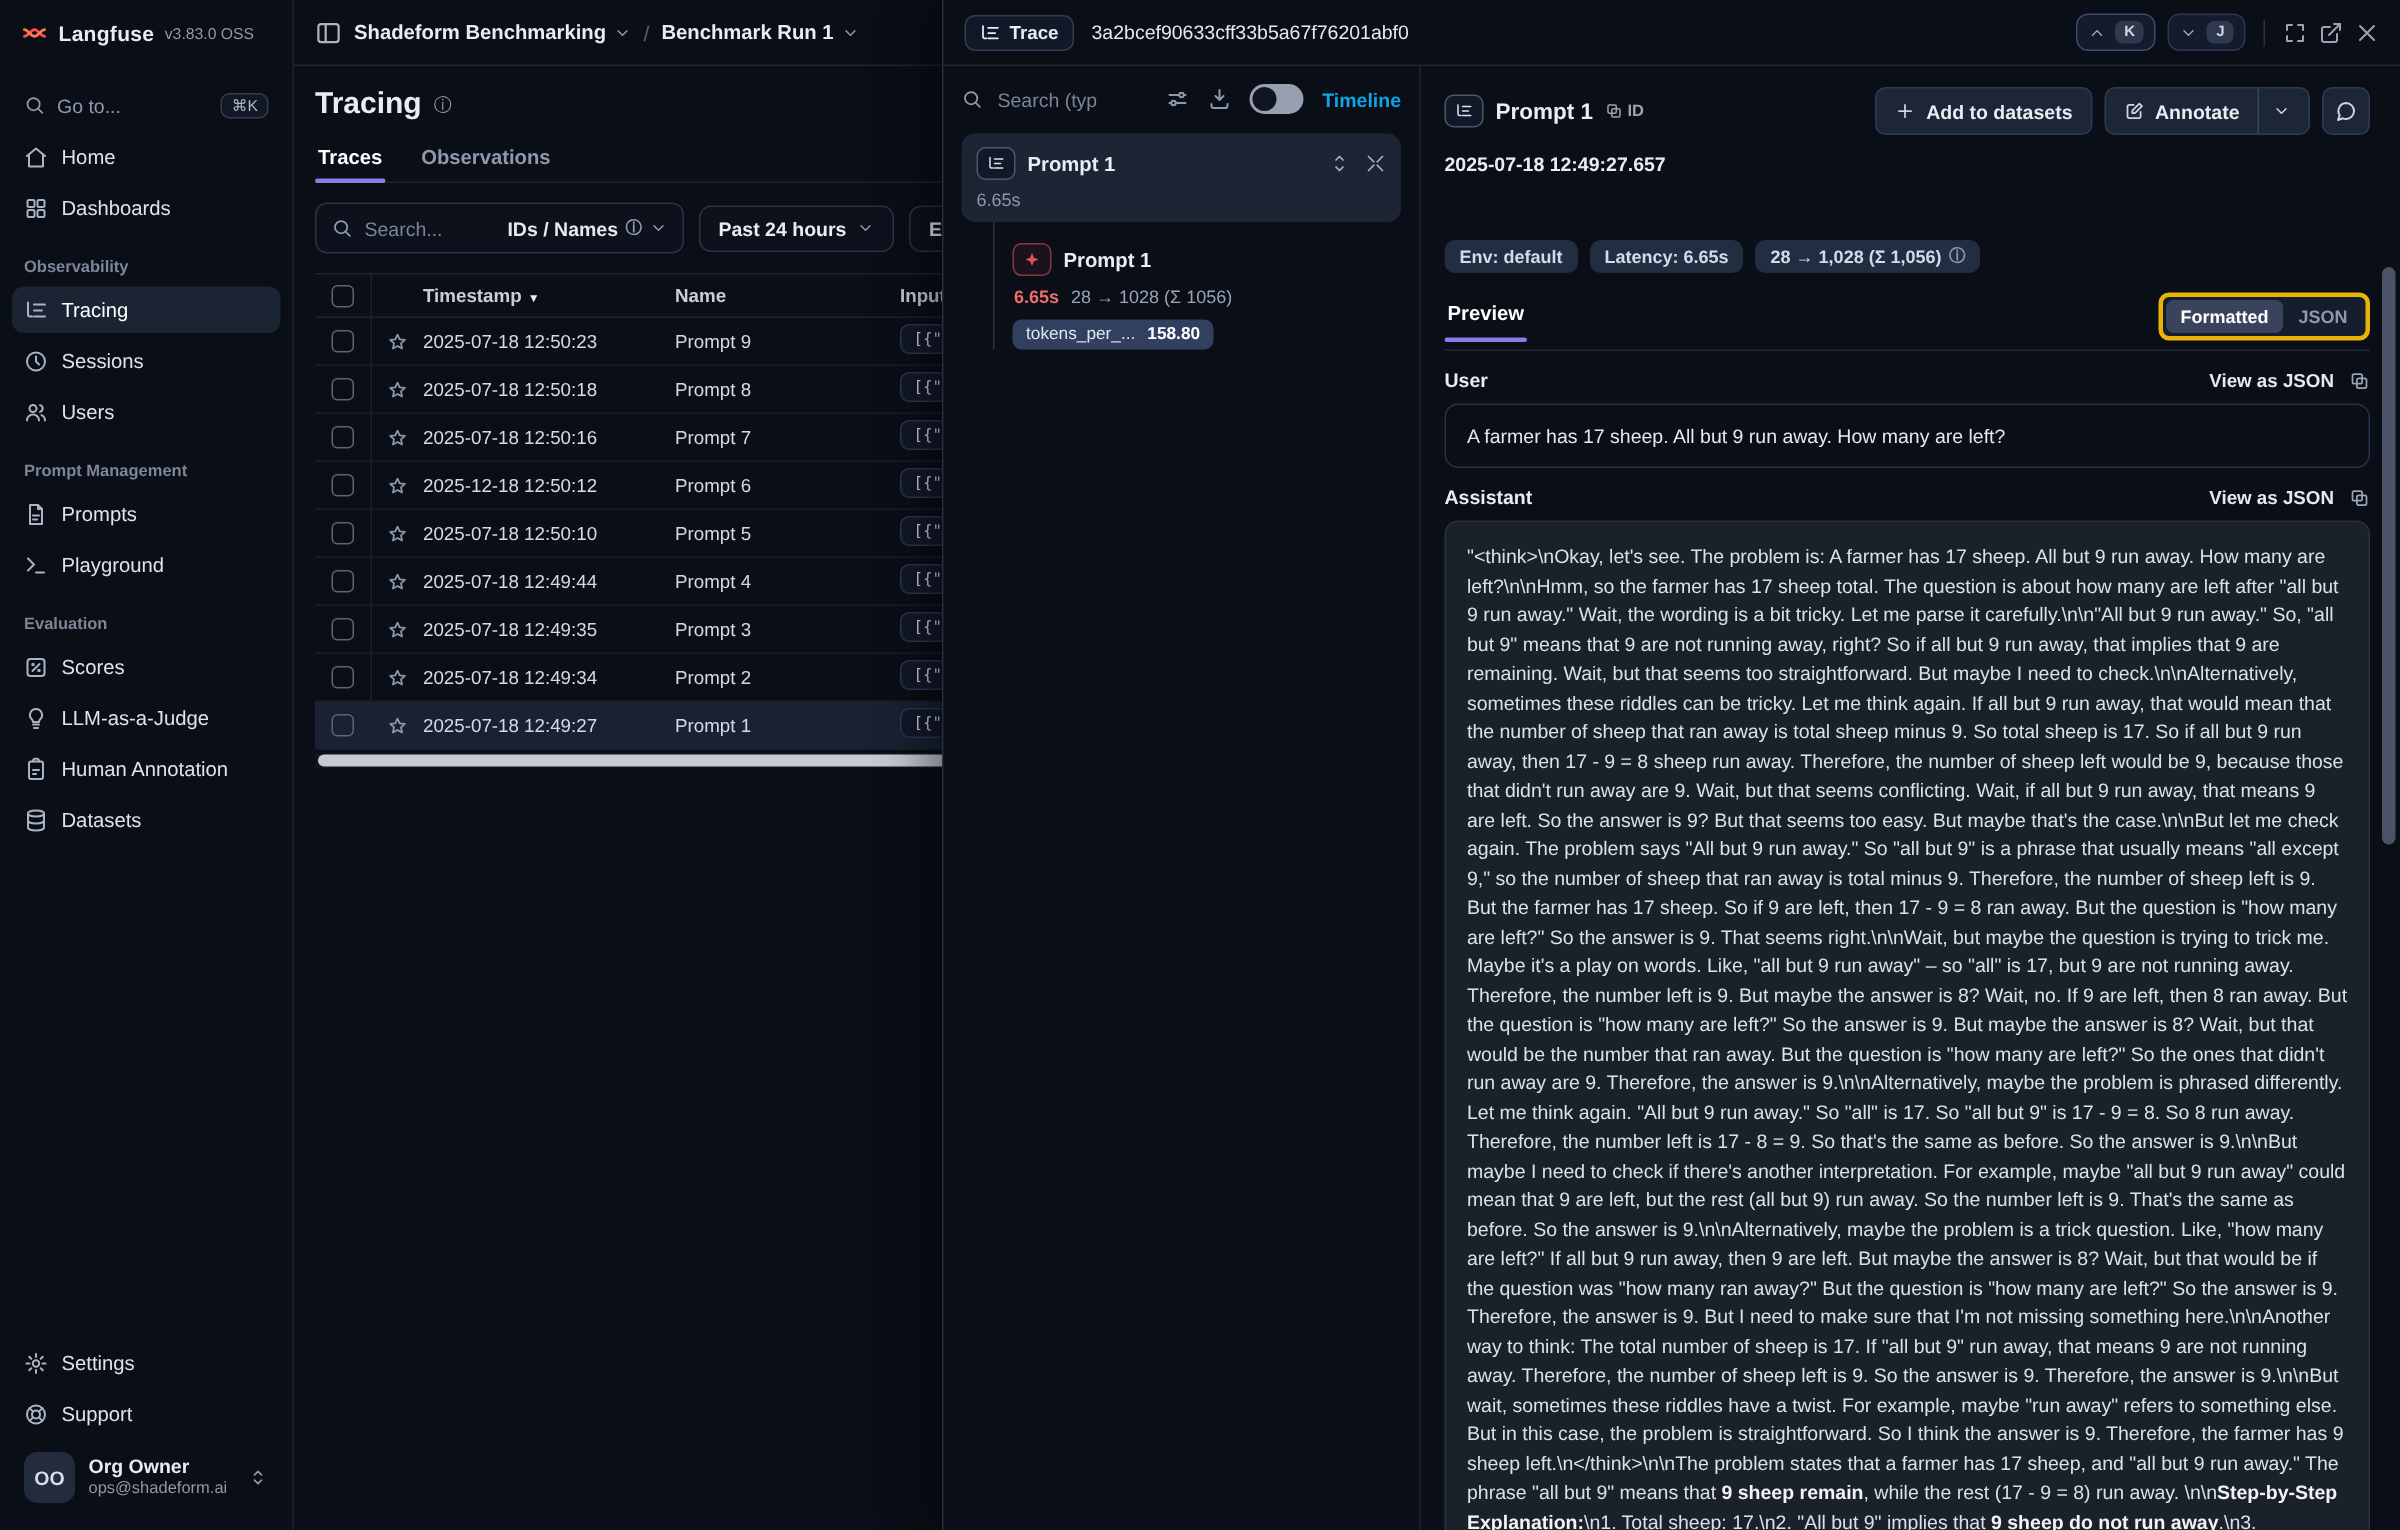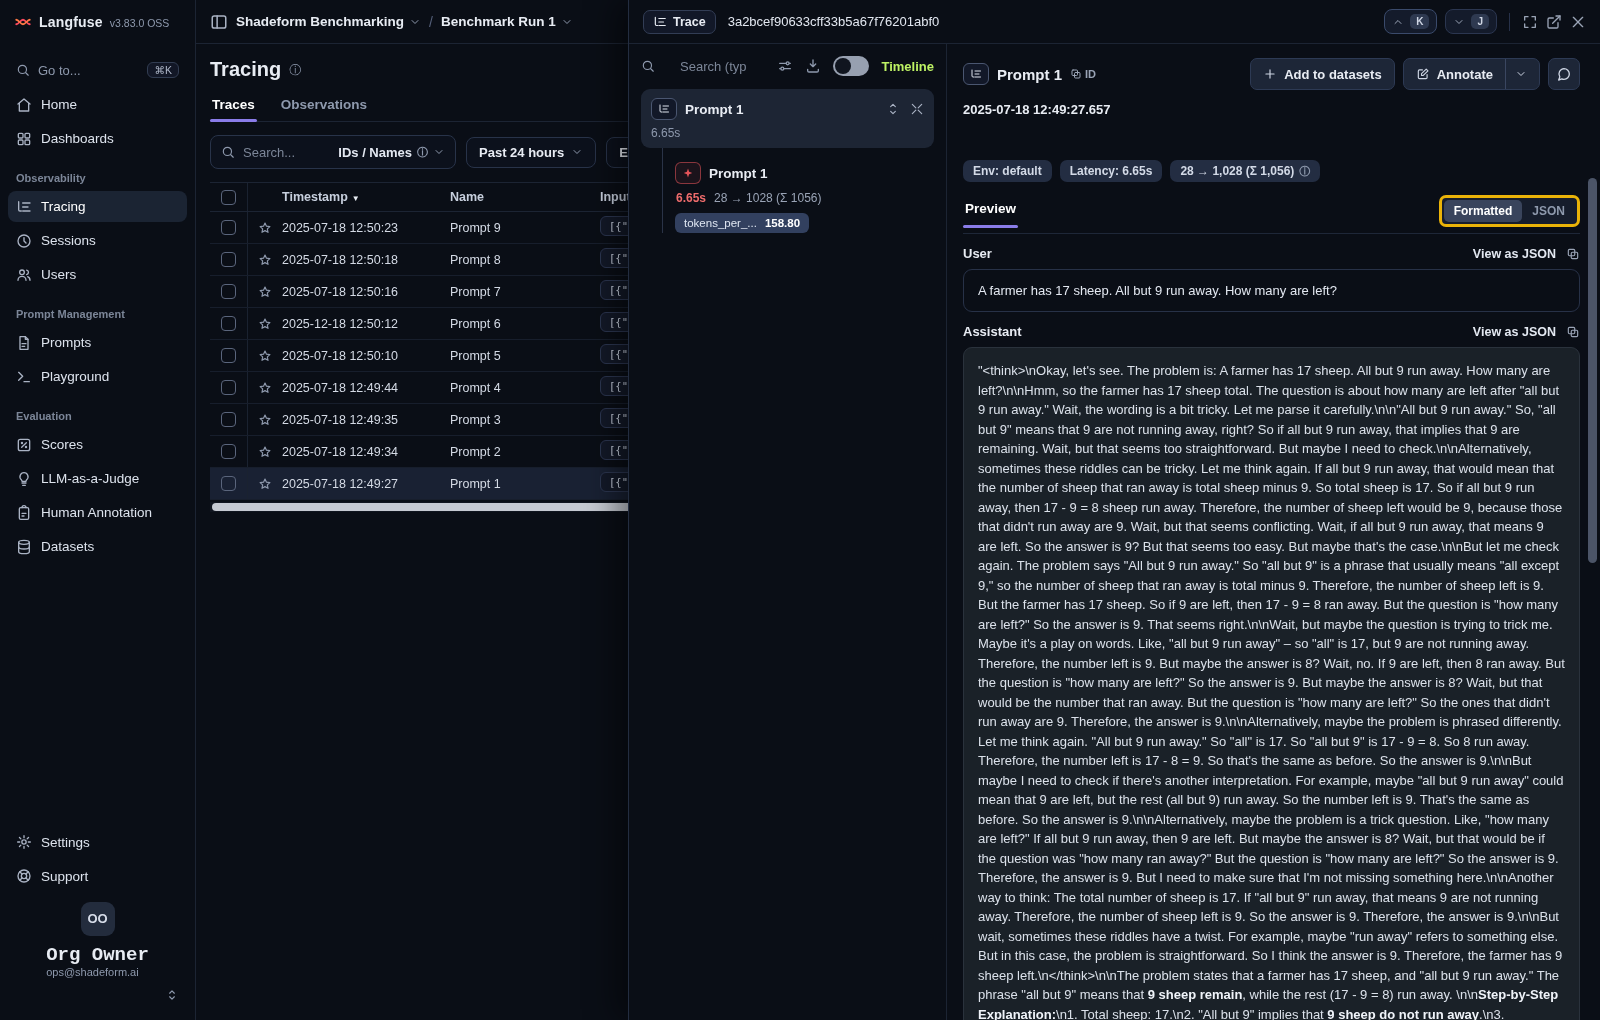--- a/index.html
+++ b/index.html
@@ -19,25 +19,25 @@
   .goto { display:flex; align-items:center; gap:8px; height:32px; padding:0 8px;
     color:#8e99ad; font-size:13px; border-radius:8px; cursor:pointer; }
   .kbd { margin-left:auto; border:1px solid #323d52; border-radius:6px; padding:1px 6px;
     font-size:10.5px; color:#aeb7c8; background:#121726; }
   .nav-item { display:flex; align-items:center; gap:9px; height:31px; padding:0 8px;
     font-size:13.5px; color:#dde3ed; border-radius:8px; cursor:pointer; margin-top:3px; }
   .nav-item .ic { color:#aab3c4; }
   .nav-item.active { background:#1b2433; color:#fff; }
   .sec-label { font-size:11px; font-weight:bold; color:#7c8698; margin:18px 0 4px 8px; }
   .side-spacer { flex:1; }
-  .user-row { display:flex; align-items:center; gap:9px; padding:8px; margin:2px 0 10px 0; border-radius:10px; cursor:pointer;flex-direction:column; }
+  .user-row { display:flex; align-items:center; gap:9px; padding:8px; margin:2px 0 10px 0; border-radius:10px; cursor:pointer; }
   .avatar { width:34px; height:34px; border-radius:9px; background:#232c3d; color:#d7dde9;
     display:flex; align-items:center; justify-content:center; font-size:13px; font-weight:bold; flex:none; }
   .user-meta { line-height:1.15; min-width:0; }
-  .user-name { font-size:19px; font-weight:bold;font-family:Liberation Mono, monospace; }
+  .user-name { font-size:13px; font-weight:bold; }
   .user-email { font-size:11px; color:#8e99ad; white-space:nowrap; }
   .user-caret { margin-left:auto; color:#8e99ad; }
 
   
   .main { position:absolute; left:196px; top:0; right:0; bottom:0; z-index:1; }
   .main-topbar { height:44px; border-bottom:1px solid #1c2433; display:flex; align-items:center;
     gap:8px; padding:0 14px; }
   .crumb { display:flex; align-items:center; gap:5px; font-size:13.5px; font-weight:bold; cursor:pointer; }
   .crumb .ic { color:#8e99ad; }
   .crumb-slash { color:#55607a; font-size:14px; }
@@ -86,25 +86,25 @@
   .navbtn { display:flex; align-items:center; gap:6px; background:#141b2b; border:1px solid #2b3650;
     border-radius:8px; padding:4px 7px; cursor:pointer; color:#9aa4b6; }
   .key { background:#2e3950; color:#cfd6e4; border-radius:5px; font-size:10px; font-weight:bold; padding:2px 6px; }
   .vdiv { width:1px; height:18px; background:#273149; margin:0 4px; }
   .hicon { cursor:pointer; display:flex; }
 
   
   .tree-panel { position:absolute; left:0; top:44px; bottom:0; width:318px; border-right:1px solid #1c2433;
     padding:12px 12px 0 12px; }
   .tree-tools { display:flex; align-items:center; gap:12px; color:#8e99ad; }
-  .tree-search { display:flex; gap:25px; flex:1; min-width:0; }
+  .tree-search { display:flex; gap:10px; flex:1; min-width:0; }
   .tree-search .ph { font-size:13px; color:#7c8698; white-space:nowrap; overflow:hidden; }
   .toggle { width:36px; height:20px; border-radius:10px; background:#97a0b0; position:relative; cursor:pointer; flex:none; }
   .knob { position:absolute; left:2px; top:2px; width:16px; height:16px; border-radius:50%; background:#10151f; }
-  .timeline-label { font-size:13px; font-weight:bold; color:#bef264; }
+  .timeline-label { font-size:13px; font-weight:bold; color:#0ea5e9; }
   .tree-card { margin-top:13px; background:#1d2534; border-radius:9px; padding:9px 10px 8px 10px; cursor:pointer; }
   .tree-card-top { display:flex; align-items:center; gap:8px; }
   .type-badge { width:26px; height:22px; border:1px solid #4a5670; border-radius:6px; background:#121828;
     display:flex; align-items:center; justify-content:center; color:#dfe5ef; flex:none; }
   .tree-title { font-size:13.5px; font-weight:bold; }
   .tree-card-icons { margin-left:auto; display:flex; gap:10px; color:#aab3c4; }
   .tree-lat { font-size:12px; color:#8e99ad; margin-top:6px; }
   .tree-child-wrap { margin-left:21px; border-left:1px solid #2a3347; padding:14px 0 0 12px; }
   .tree-child-top { display:flex; align-items:center; gap:8px; cursor:pointer; }
   .gen-badge { width:26px; height:22px; border:1px solid rgba(229,84,90,.55); border-radius:6px;

